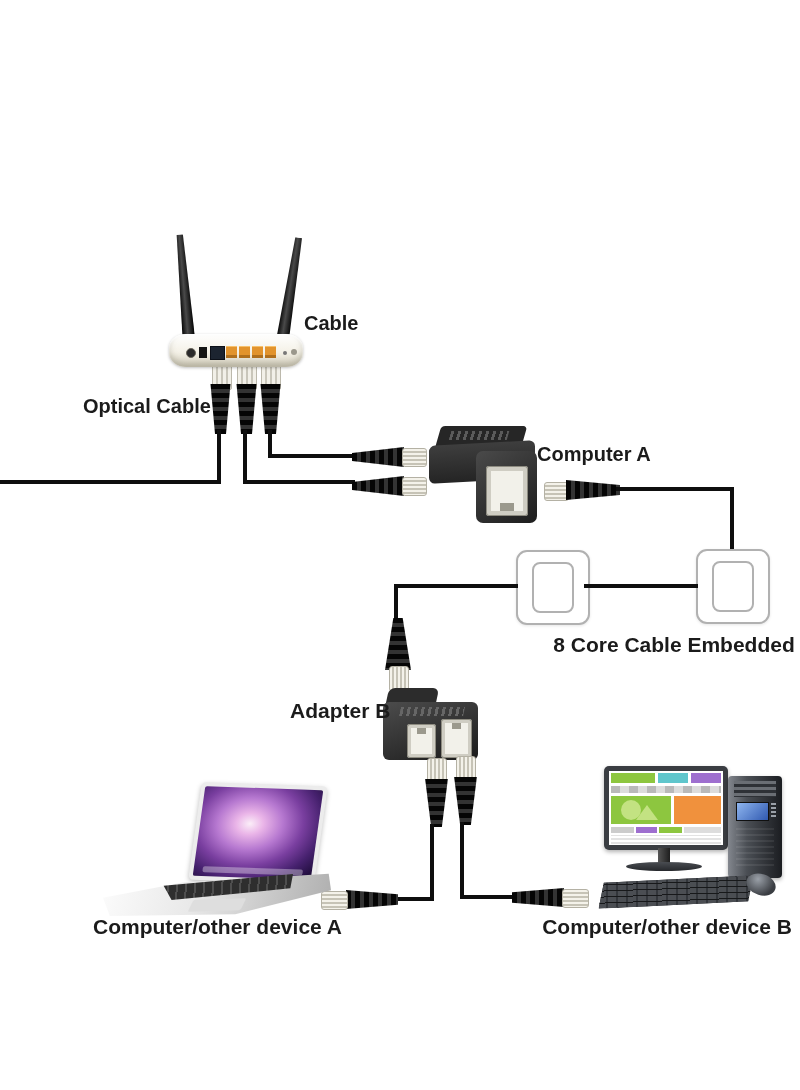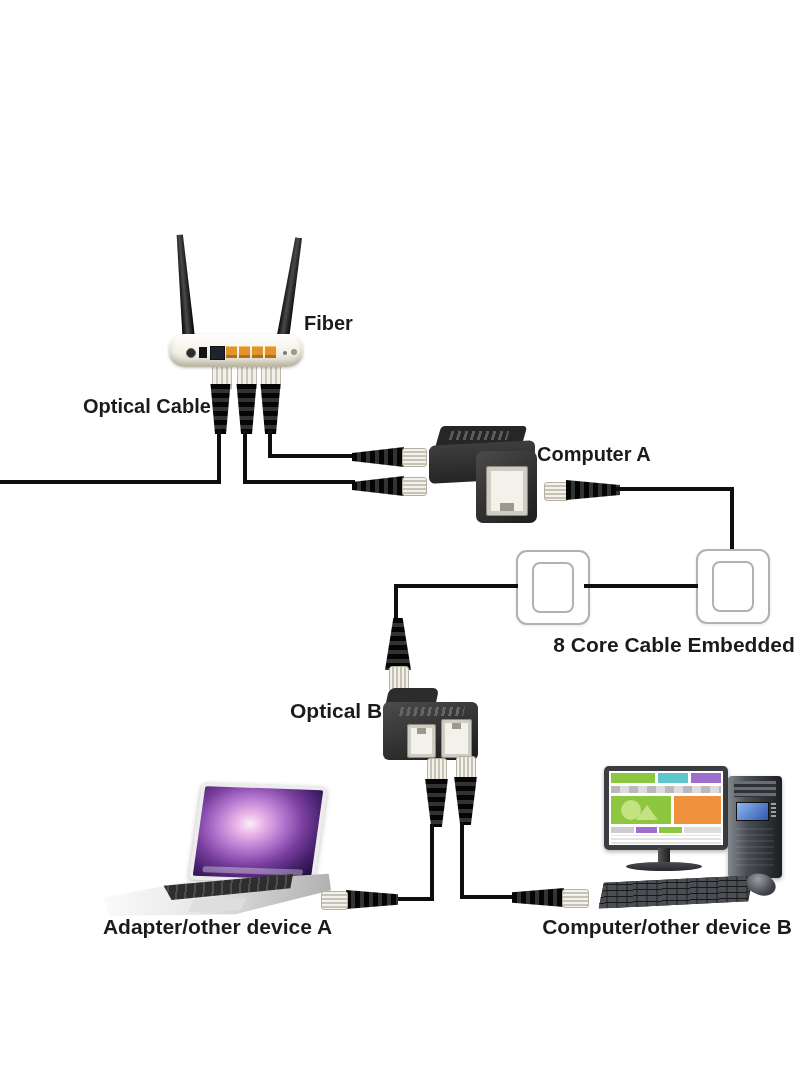--- a/index.html
+++ b/index.html
@@ -56,21 +56,21 @@
   <div class="abs" style="left:239px;top:346px;width:11px;height:12px;background:#e2932c;box-shadow:inset 0 -3px 0 #b06f1c, inset 0 1px 0 #f7c06a;"></div>
   <div class="abs" style="left:252px;top:346px;width:11px;height:12px;background:#e2932c;box-shadow:inset 0 -3px 0 #b06f1c, inset 0 1px 0 #f7c06a;"></div>
   <div class="abs" style="left:265px;top:346px;width:11px;height:12px;background:#e2932c;box-shadow:inset 0 -3px 0 #b06f1c, inset 0 1px 0 #f7c06a;"></div>
   <div class="abs" style="left:283px;top:351px;width:4px;height:4px;border-radius:50%;background:#777;"></div>
   <div class="abs" style="left:291px;top:349px;width:6px;height:6px;border-radius:50%;background:#9a978c;"></div>
 
   <div class="boot-v" style="left:208px;top:384px;width:25px;height:50px;clip-path:polygon(10% 0,90% 0,72% 100%,28% 100%);"></div>
   <div class="boot-v" style="left:234px;top:384px;width:25px;height:50px;clip-path:polygon(10% 0,90% 0,72% 100%,28% 100%);"></div>
   <div class="boot-v" style="left:258px;top:384px;width:25px;height:50px;clip-path:polygon(10% 0,90% 0,72% 100%,28% 100%);"></div>
 
-  <div class="lbl" style="left:304px;top:312px;font-size:20px;">Fiber</div>
+  <div class="lbl" style="left:304px;top:312px;font-size:20px;">Cable</div>
   <div class="lbl" style="left:83px;top:395px;font-size:20px;">Optical Cable</div>
 
   <div class="cable" style="left:217px;top:430px;width:4px;height:54px;"></div>
   <div class="cable" style="left:0px;top:480px;width:221px;height:4px;"></div>
   <div class="cable" style="left:243px;top:430px;width:4px;height:54px;"></div>
   <div class="cable" style="left:243px;top:480px;width:112px;height:4px;"></div>
   <div class="cable" style="left:268px;top:430px;width:4px;height:28px;"></div>
   <div class="cable" style="left:268px;top:454px;width:88px;height:4px;"></div>
 
   <div class="boot-h" style="left:352px;top:447px;width:52px;height:20px;clip-path:polygon(0 30%,100% 0,100% 100%,0 70%);"></div>
@@ -111,21 +111,21 @@
   <div class="abs" style="left:387px;top:688px;width:50px;height:20px;background:#2c2c2c;border-radius:6px 6px 0 0;transform:skewX(-12deg);"></div>
   <div class="abs" style="left:383px;top:702px;width:95px;height:58px;background:linear-gradient(160deg,#4c4c4c,#1b1b1b);border-radius:6px;"></div>
   <div class="abs" style="left:400px;top:707px;width:64px;height:9px;background:repeating-linear-gradient(90deg,#666 0 3px,transparent 3px 7px);transform:skewX(-12deg);"></div>
   <div class="portframe" style="left:407px;top:724px;width:29px;height:34px;"></div>
   <div class="portinner" style="left:411px;top:728px;width:21px;height:26px;"></div>
   <div class="portnotch" style="left:417px;top:728px;width:9px;height:6px;"></div>
   <div class="portframe" style="left:441px;top:719px;width:31px;height:39px;"></div>
   <div class="portinner" style="left:445px;top:723px;width:23px;height:31px;"></div>
   <div class="portnotch" style="left:452px;top:723px;width:9px;height:6px;"></div>
 
-  <div class="lbl" style="left:290px;top:699px;font-size:21px;">Optical B</div>
+  <div class="lbl" style="left:290px;top:699px;font-size:21px;">Adapter B</div>
 
   <div class="tip-v" style="left:427px;top:758px;width:18px;height:23px;"></div>
   <div class="boot-v" style="left:423px;top:779px;width:27px;height:48px;clip-path:polygon(8% 0,92% 0,70% 100%,30% 100%);"></div>
   <div class="tip-v" style="left:456px;top:756px;width:18px;height:23px;"></div>
   <div class="boot-v" style="left:452px;top:777px;width:27px;height:48px;clip-path:polygon(8% 0,92% 0,70% 100%,30% 100%);"></div>
 
   <div class="cable" style="left:430px;top:824px;width:4px;height:77px;"></div>
   <div class="cable" style="left:396px;top:897px;width:38px;height:4px;"></div>
   <div class="cable" style="left:460px;top:822px;width:4px;height:77px;"></div>
   <div class="cable" style="left:460px;top:895px;width:54px;height:4px;"></div>
@@ -146,21 +146,21 @@
     </div>
     <div class="abs" style="left:0px;top:92px;width:228px;height:48px;
                 clip-path:polygon(0 58%, 35% 26%, 99% 8%, 100% 42%, 58% 92%, 3% 96%);
                 background:linear-gradient(105deg,#fcfcfc 0%,#e9e9e9 40%,#c6c6c6 75%,#aeaeae 100%);"></div>
     <div class="abs" style="left:58px;top:96px;width:132px;height:26px;
                 clip-path:polygon(2% 45%,100% 0,98% 55%,8% 100%);
                 background:repeating-linear-gradient(95deg,#2e2e2e 0 7px,#4e4e4e 7px 9px);"></div>
     <div class="abs" style="left:88px;top:121px;width:52px;height:12px;transform:skewX(-28deg) rotate(-2deg);background:#dedede;border-radius:2px;"></div>
   </div>
 
-  <div class="lbl" style="left:85px;top:915px;width:265px;text-align:center;font-size:21px;">Adapter/other device A</div>
+  <div class="lbl" style="left:85px;top:915px;width:265px;text-align:center;font-size:21px;">Computer/other device A</div>
 
   <div class="abs" style="left:596px;top:764px;width:200px;height:150px;">
 
     <div class="abs" style="left:8px;top:2px;width:124px;height:84px;background:#3a3d42;border-radius:5px;
                 box-shadow:0 2px 4px rgba(0,0,0,.3);padding:5px;box-sizing:border-box;">
       <div style="position:relative;width:100%;height:100%;background:#fff;overflow:hidden;">
         <div style="position:absolute;left:2%;top:3%;width:38%;height:13%;background:#8dc63f;"></div>
         <div style="position:absolute;left:43%;top:3%;width:26%;height:13%;background:#5fc6cc;"></div>
         <div style="position:absolute;left:72%;top:3%;width:26%;height:13%;background:#9e6fcf;"></div>
         <div style="position:absolute;left:2%;top:20%;width:96%;height:10%;background:repeating-linear-gradient(90deg,#b9b9b9 0 9px,#dcdcdc 9px 18px);"></div>

